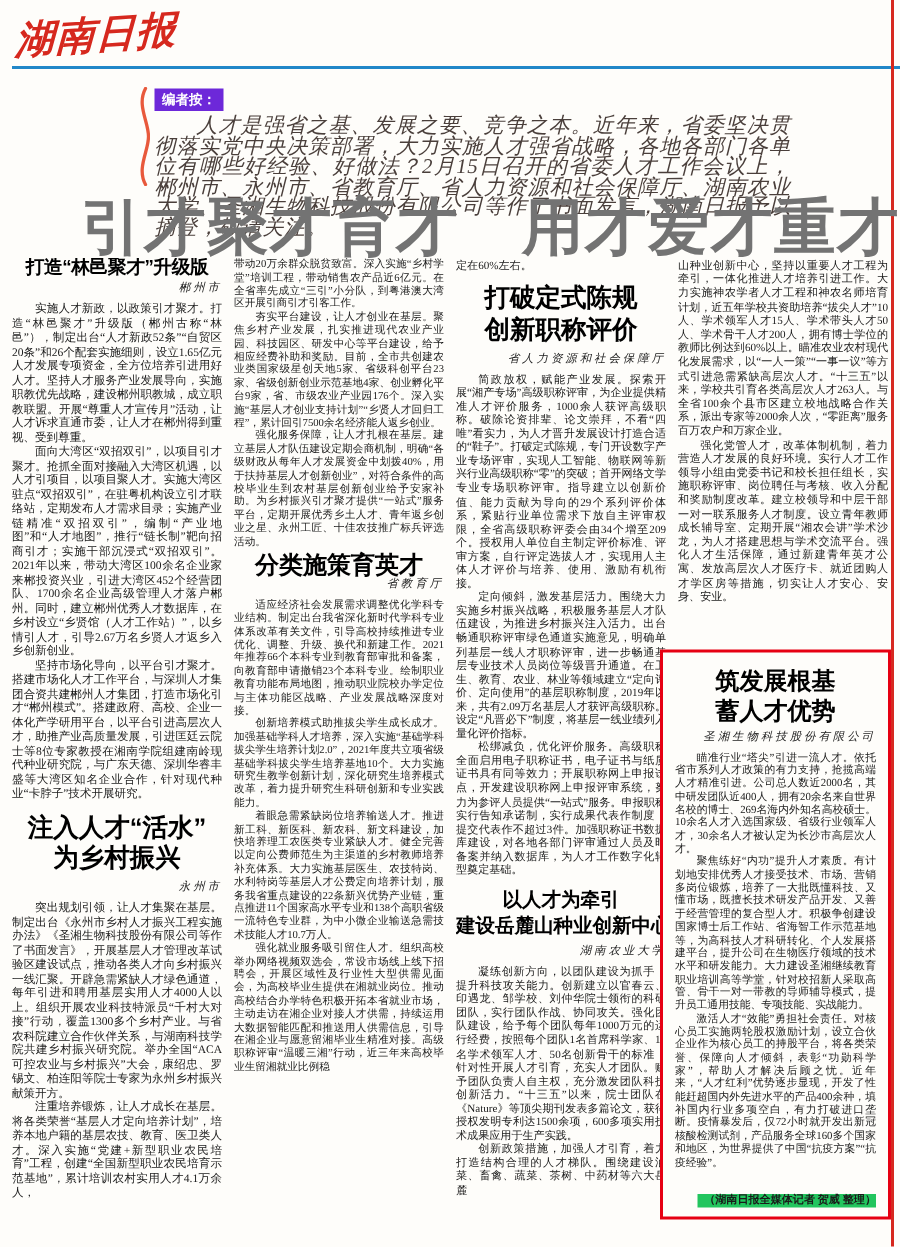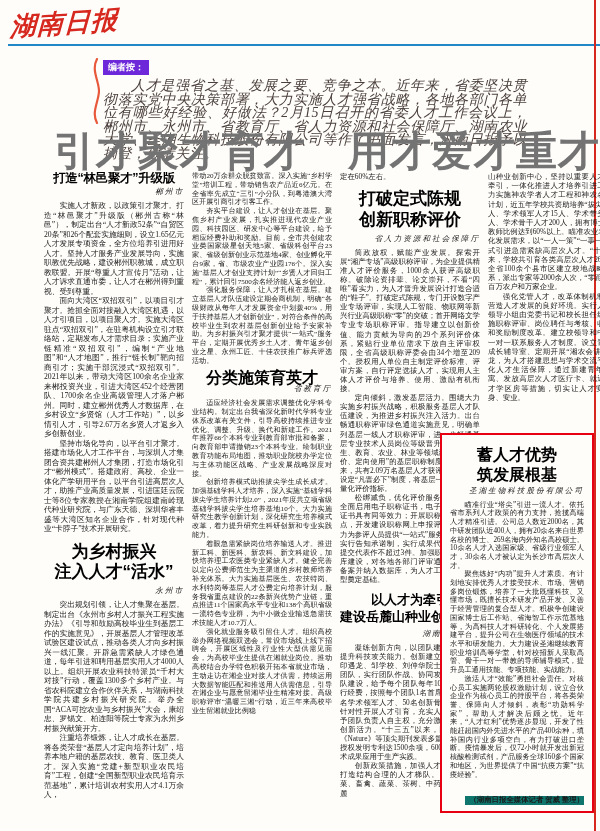--- a/index.html
+++ b/index.html
@@ -16,21 +16,21 @@
   .edbracket{position:absolute;left:0;top:2px;}
   .edlabel{display:inline-block;background:#6d28d9;color:#fff;font-size:9px;font-weight:bold;
            padding:1px 5px;font-family:"Liberation Sans","DejaVu Sans",sans-serif;}
   .edtext{margin:4px 0 0 0;font-size:14px;line-height:13.5px;color:#4a3f3b;font-style:italic;
           text-align:justify;text-indent:2em;letter-spacing:0.4px;}
   
   .headline{position:absolute;left:0;right:0;top:124px;text-align:right;color:#737373;
             font-size:41px;font-weight:900;letter-spacing:1px;margin:0;
             font-family:"Liberation Sans","DejaVu Sans",sans-serif;}
   
-  .col{position:absolute;top:172px;height:641px;width:140px;overflow:hidden;text-align:justify;margin-left:36px;}
+  .col{position:absolute;top:172px;height:641px;width:140px;overflow:hidden;text-align:justify;}
   #col1{left:8px;font-size:7.7px;line-height:9.5px;}
   #col2{left:156px;font-size:7.1px;line-height:8.8px;}
   #col3{left:304px;font-size:7.4px;line-height:9.1px;}
   #col4{left:452px;height:256px;font-size:7.4px;line-height:9.2px;}
   .bp{margin:0;text-indent:2em;}
   .noind{text-indent:0;}
   .at{font-family:"Liberation Sans","DejaVu Sans",sans-serif;font-weight:bold;color:#000;
       text-align:center;margin:8px 0 3px 0;}
   .at.first{margin-top:2px;}
   .at.single{font-size:12.5px;white-space:nowrap;letter-spacing:-0.3px;}
@@ -38,21 +38,21 @@
   .at.big{font-size:17px;line-height:1.22;text-align:center;}
   .at.mid{font-size:13px;line-height:1.3;white-space:nowrap;}
   .at span{display:block;}
   .byline{font-size:7.6px;font-style:italic;text-align:right;letter-spacing:2px;
           margin:2px 0 5px 0;color:#222;}
   
   .redbox{position:absolute;left:440px;top:433px;width:154px;height:380px;box-sizing:border-box;
           border:2.5px solid #e60012;background:#fefdfa;padding:6px 8px 16px 8px;overflow:hidden;
           font-size:7.2px;line-height:8.7px;text-align:justify;}
   .redbox .at.big{font-size:16px;margin-top:4px;}
-  .sign{position:absolute;right:8px;bottom:6px;font-weight:bold;font-size:7.4px;background:#0f766e;
+  .sign{position:absolute;right:8px;bottom:6px;font-weight:bold;font-size:7.4px;background:#22c55e;
         padding-left:4px;margin:0;}
 </style>
 </head>
 <body>
 
 <div class="logo">湖南日报</div>
 <div class="blueline"></div>
 <div class="rededge"></div>
 
 <div class="ednote">
@@ -65,25 +65,25 @@
 
 <h1 class="headline">引才聚才育才　用才爱才重才</h1>
 
 <div class="col" id="col1">
   <h3 class="at single first">打造“林邑聚才”升级版</h3>
   <div class="byline">郴州市</div>
   <p class="bp">实施人才新政，以政策引才聚才。打造“林邑聚才”升级版（郴州古称“林邑”），制定出台“人才新政52条”“自贸区20条”和26个配套实施细则，设立1.65亿元人才发展专项资金，全方位培养引进用好人才。坚持人才服务产业发展导向，实施职教优先战略，建设郴州职教城，成立职教联盟。开展“尊重人才宣传月”活动，让人才诉求直通市委，让人才在郴州得到重视、受到尊重。</p>
   <p class="bp">面向大湾区“双招双引”，以项目引才聚才。抢抓全面对接融入大湾区机遇，以人才引项目，以项目聚人才。实施大湾区驻点“双招双引”，在驻粤机构设立引才联络站，定期发布人才需求目录；实施产业链精准“双招双引”，编制“产业地图”和“人才地图”，推行“链长制”靶向招商引才；实施干部沉浸式“双招双引”。2021年以来，带动大湾区100余名企业家来郴投资兴业，引进大湾区452个经营团队、1700余名企业高级管理人才落户郴州。同时，建立郴州优秀人才数据库，在乡村设立“乡贤馆（人才工作站）”，以乡情引人才，引导2.67万名乡贤人才返乡入乡创新创业。</p>
   <p class="bp">坚持市场化导向，以平台引才聚才。搭建市场化人才工作平台，与深圳人才集团合资共建郴州人才集团，打造市场化引才“郴州模式”。搭建政府、高校、企业一体化产学研用平台，以平台引进高层次人才，助推产业高质量发展，引进匡廷云院士等8位专家教授在湘南学院组建南岭现代种业研究院，与广东天德、深圳华睿丰盛等大湾区知名企业合作，针对现代种业“卡脖子”技术开展研究。</p>
   <h3 class="at big">
+    <span>注入人才“活水”</span>
     <span>为乡村振兴</span>
-    <span>注入人才“活水”</span>
   </h3>
   <div class="byline">永州市</div>
-  <p class="bp">突出规划引领，让人才集聚在基层。制定出台《永州市乡村人才振兴工程实施办法》《引导和鼓励高校毕业生到基层工作的实施意见》，开展基层人才管理改革试验区建设试点，推动各类人才向乡村振兴一线汇聚。开辟急需紧缺人才绿色通道，每年引进和聘用基层实用人才4000人以上。组织开展农业科技特派员“千村大对接”行动，覆盖1300多个乡村产业。与省农科院建立合作伙伴关系，与湖南科技学院共建乡村振兴研究院。举办全国“ACA可控农业与乡村振兴”大会，康绍忠、罗锡文、柏连阳等院士专家为永州乡村振兴献策开方。</p>
+  <p class="bp">突出规划引领，让人才集聚在基层。制定出台《永州市乡村人才振兴工程实施办法》《圣湘生物科技股份有限公司等作了书面发言》，开展基层人才管理改革试验区建设试点，推动各类人才向乡村振兴一线汇聚。开辟急需紧缺人才绿色通道，每年引进和聘用基层实用人才4000人以上。组织开展农业科技特派员“千村大对接”行动，覆盖1300多个乡村产业。与省农科院建立合作伙伴关系，与湖南科技学院共建乡村振兴研究院。举办全国“ACA可控农业与乡村振兴”大会，康绍忠、罗锡文、柏连阳等院士专家为永州乡村振兴献策开方。</p>
   <p class="bp">注重培养锻炼，让人才成长在基层。将各类荣誉“基层人才定向培养计划”，培养本地户籍的基层农技、教育、医卫类人才。深入实施“党建+新型职业农民培育”工程，创建“全国新型职业农民培育示范基地”，累计培训农村实用人才4.1万余人，</p>
 </div>
 
 <div class="col" id="col2">
   <p class="bp noind">带动20万余群众脱贫致富。深入实施“乡村学堂”培训工程，带动销售农产品近6亿元。在全省率先成立“三引”小分队，到粤港澳大湾区开展引商引才引客工作。</p>
   <p class="bp">夯实平台建设，让人才创业在基层。聚焦乡村产业发展，扎实推进现代农业产业园、科技园区、研发中心等平台建设，给予相应经费补助和奖励。目前，全市共创建农业类国家级星创天地5家、省级科创平台23家、省级创新创业示范基地4家、创业孵化平台9家，省、市级农业产业园176个。深入实施“基层人才创业支持计划”“乡贤人才回归工程”，累计回引7500余名经济能人返乡创业。</p>
   <p class="bp">强化服务保障，让人才扎根在基层。建立基层人才队伍建设定期会商机制，明确“各级财政从每年人才发展资金中划拨40%，用于扶持基层人才创新创业”，对符合条件的高校毕业生到农村基层创新创业给予安家补助。为乡村振兴引才聚才提供“一站式”服务平台，定期开展优秀乡土人才、青年返乡创业之星、永州工匠、十佳农技推广标兵评选活动。</p>
   <h3 class="at single7">分类施策育英才</h3>
   <div class="byline">省教育厅</div>
   <p class="bp">适应经济社会发展需求调整优化学科专业结构。制定出台我省深化新时代学科专业体系改革有关文件，引导高校持续推进专业优化、调整、升级、换代和新建工作。2021年推荐66个本科专业到教育部审批和备案，向教育部申请撤销23个本科专业。绘制职业教育功能布局地图，推动职业院校办学定位与主体功能区战略、产业发展战略深度对接。</p>
@@ -111,21 +111,21 @@
   <p class="bp">创新政策措施，加强人才引育，着力打造结构合理的人才梯队。围绕建设油菜、畜禽、蔬菜、茶树、中药材等六大岳麓</p>
 </div>
 
 <div class="col" id="col4">
   <p class="bp noind">山种业创新中心，坚持以重要人才工程为牵引，一体化推进人才培养引进工作。大力实施神农学者人才工程和神农名师培育计划，近五年学校共资助培养“拔尖人才”10人、学术领军人才15人、学术带头人才50人、学术骨干人才200人，拥有博士学位的教师比例达到60%以上。瞄准农业农村现代化发展需求，以“一人一策”“一事一议”等方式引进急需紧缺高层次人才。“十三五”以来，学校共引育各类高层次人才263人。与全省100余个县市区建立校地战略合作关系，派出专家等2000余人次，“零距离”服务百万农户和万家企业。</p>
   <p class="bp">强化党管人才，改革体制机制，着力营造人才发展的良好环境。实行人才工作领导小组由党委书记和校长担任组长，实施职称评审、岗位聘任与考核、收入分配和奖励制度改革。建立校领导和中层干部一对一联系服务人才制度。设立青年教师成长辅导室、定期开展“湘农会讲”学术沙龙，为人才搭建思想与学术交流平台。强化人才生活保障，通过新建青年英才公寓、发放高层次人才医疗卡、就近团购人才学区房等措施，切实让人才安心、安身、安业。</p>
 </div>
 
 <div class="redbox">
   <h3 class="at big first">
+    <span>筑发展根基</span>
     <span>蓄人才优势</span>
-    <span>筑发展根基</span>
   </h3>
   <div class="byline">圣湘生物科技股份有限公司</div>
   <p class="bp">瞄准行业“塔尖”引进一流人才。依托省市系列人才政策的有力支持，抢揽高端人才精准引进。公司总人数近2000名，其中研发团队近400人，拥有20余名来自世界名校的博士、269名海内外知名高校硕士。10余名人才入选国家级、省级行业领军人才，30余名人才被认定为长沙市高层次人才。</p>
   <p class="bp">聚焦练好“内功”提升人才素质。有计划地安排优秀人才接受技术、市场、营销多岗位锻炼，培养了一大批既懂科技、又懂市场，既擅长技术研发产品开发、又善于经营管理的复合型人才。积极争创建设国家博士后工作站、省海智工作示范基地等，为高科技人才科研转化、个人发展搭建平台，提升公司在生物医疗领域的技术水平和研发能力。大力建设圣湘继续教育职业培训高等学堂，针对校招新人采取高管、骨干一对一带教的导师辅导模式，提升员工通用技能、专项技能、实战能力。</p>
   <p class="bp">激活人才“效能”勇担社会责任。对核心员工实施两轮股权激励计划，设立合伙企业作为核心员工的持股平台，将各类荣誉、保障向人才倾斜，表彰“功勋科学家”，帮助人才解决后顾之忧。近年来，“人才红利”优势逐步显现，开发了性能赶超国内外先进水平的产品400余种，填补国内行业多项空白，有力打破进口垄断。疫情暴发后，仅72小时就开发出新冠核酸检测试剂，产品服务全球160多个国家和地区，为世界提供了中国“抗疫方案”“抗疫经验”。</p>
   <p class="sign">（湖南日报全媒体记者 贺威 整理）</p>
 </div>
 
 </body></html>

